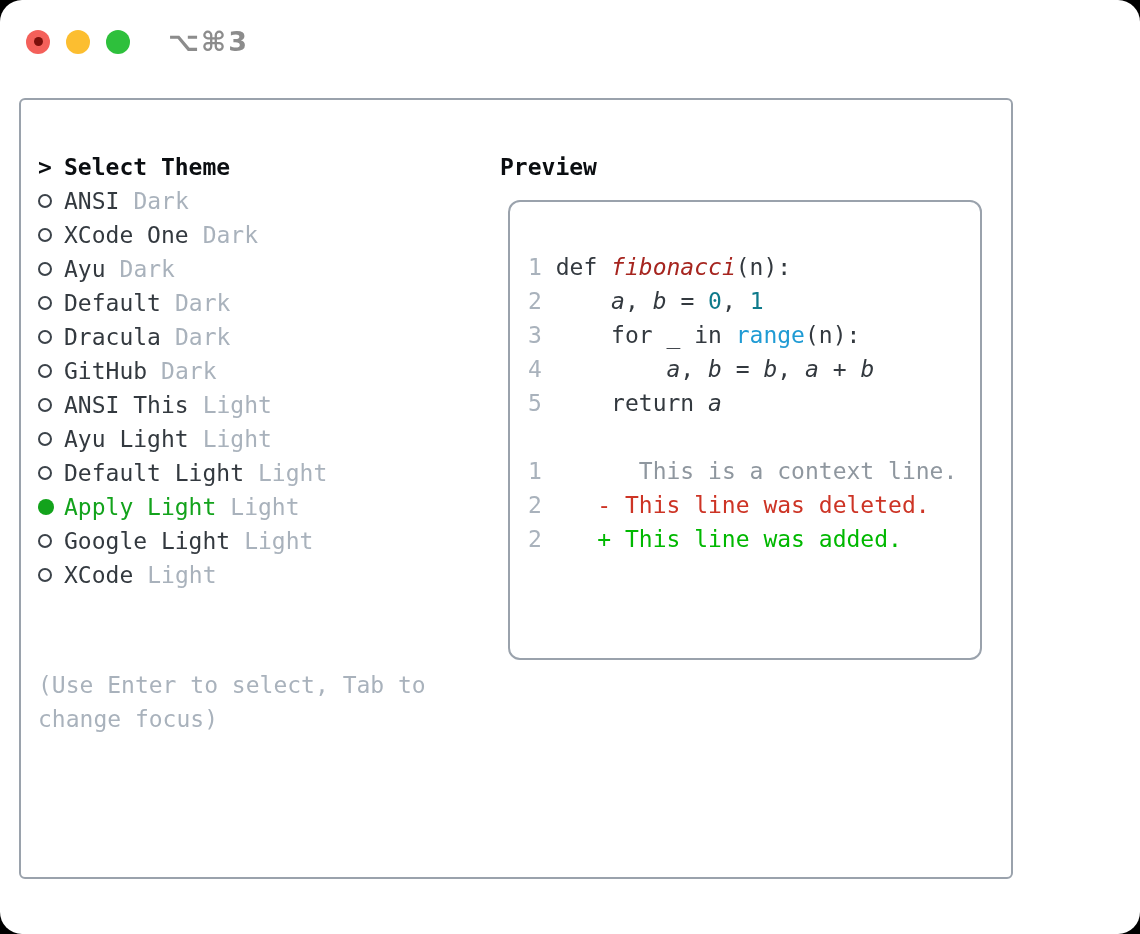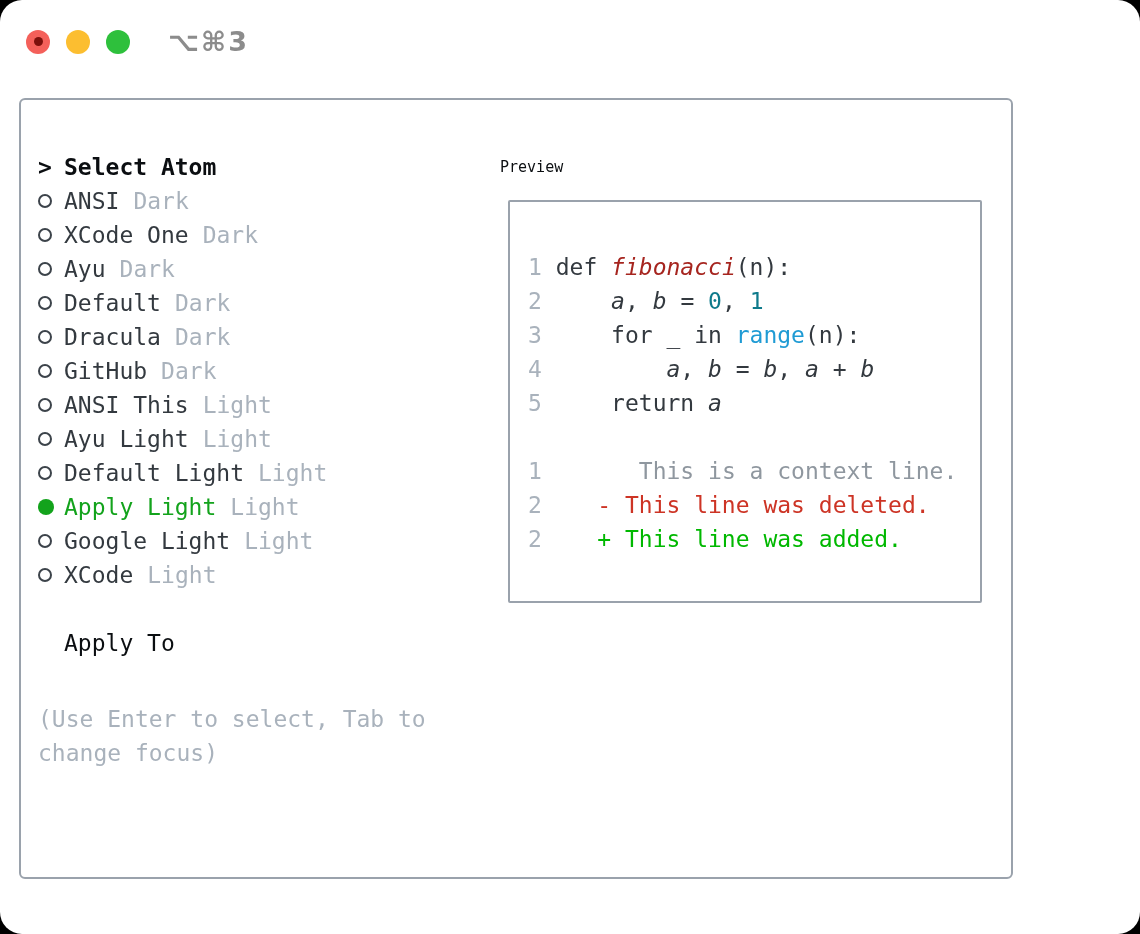--- a/index.html
+++ b/index.html
@@ -41,22 +41,22 @@
   .circle.filled{width:16px;height:16px;border:none;background:var(--green)}
   .hdr{font-weight:700;color:var(--black)}
   .apply-hdr{color:var(--black)}
   .name{color:var(--ink)}
   .name.sel{color:var(--green)}
   .tag{color:var(--muted);margin-left:14px}
   .spacer{height:34px}
   .hint{width:420px;line-height:34px;color:var(--muted);margin-top:8px}
 
   
-  .preview-title{position:absolute;left:479px;top:50px;height:34px;display:flex;align-items:center;font-size:15px;font-weight:400;color:var(--black)}
-  .preview-box{position:absolute;left:487px;top:100px;width:474px;height:403px;border:2px solid var(--border);border-radius:2px;background:#fff}
+  .preview-title{position:absolute;left:479px;top:50px;height:34px;display:flex;align-items:center;font-size:23px;font-weight:700;color:var(--black)}
+  .preview-box{position:absolute;left:487px;top:100px;width:474px;height:460px;border:2px solid var(--border);border-radius:12px;background:#fff}
   .code{position:absolute;left:18px;top:48px;font-size:23px;line-height:34px;white-space:pre}
   .code-line{height:34px}
   .s-linenum{color:var(--muted)}
   .s-plain{color:var(--ink)}
   .s-function{color:var(--funcred);font-style:italic}
   .s-number{color:var(--teal)}
   .s-builtin{color:var(--blue)}
   .s-variable{color:var(--ink);font-style:italic}
   .s-context{color:var(--ctx);}
   .s-deleted{color:var(--delred)}
@@ -74,44 +74,40 @@
     <span class="light min"></span>
     <span class="light zoom"></span>
     <span class="shortcut">⌥⌘3</span>
   </div>
 
   <div class="panel">
 
     <div class="left-col">
       <div class="row">
         <span class="marker chevron">&gt;</span>
-        <span class="hdr">Select Atom</span>
+        <span class="hdr">Select Theme</span>
       </div>
 
       <div id="theme-list">
           <div class="row"><span class="marker"><span class="circle"></span></span><span class="name">ANSI</span><span class="tag">Dark</span></div>
           <div class="row"><span class="marker"><span class="circle"></span></span><span class="name">XCode One</span><span class="tag">Dark</span></div>
           <div class="row"><span class="marker"><span class="circle"></span></span><span class="name">Ayu</span><span class="tag">Dark</span></div>
           <div class="row"><span class="marker"><span class="circle"></span></span><span class="name">Default</span><span class="tag">Dark</span></div>
           <div class="row"><span class="marker"><span class="circle"></span></span><span class="name">Dracula</span><span class="tag">Dark</span></div>
           <div class="row"><span class="marker"><span class="circle"></span></span><span class="name">GitHub</span><span class="tag">Dark</span></div>
           <div class="row"><span class="marker"><span class="circle"></span></span><span class="name">ANSI This</span><span class="tag">Light</span></div>
           <div class="row"><span class="marker"><span class="circle"></span></span><span class="name">Ayu Light</span><span class="tag">Light</span></div>
           <div class="row"><span class="marker"><span class="circle"></span></span><span class="name">Default Light</span><span class="tag">Light</span></div>
           <div class="row"><span class="marker"><span class="circle filled"></span></span><span class="name sel">Apply Light</span><span class="tag">Light</span></div>
           <div class="row"><span class="marker"><span class="circle"></span></span><span class="name">Google Light</span><span class="tag">Light</span></div>
           <div class="row"><span class="marker"><span class="circle"></span></span><span class="name">XCode</span><span class="tag">Light</span></div>
         </div>
 
       <div class="spacer"></div>
 
-      <div class="row">
-        <span class="marker"></span>
-        <span class="apply-hdr">Apply To</span>
-      </div>
 
 
       <div class="spacer"></div>
 
       <div class="hint">(Use Enter to select, Tab to change focus)</div>
     </div>
 
     <div class="preview-title">Preview</div>
 
     <div class="preview-box">

